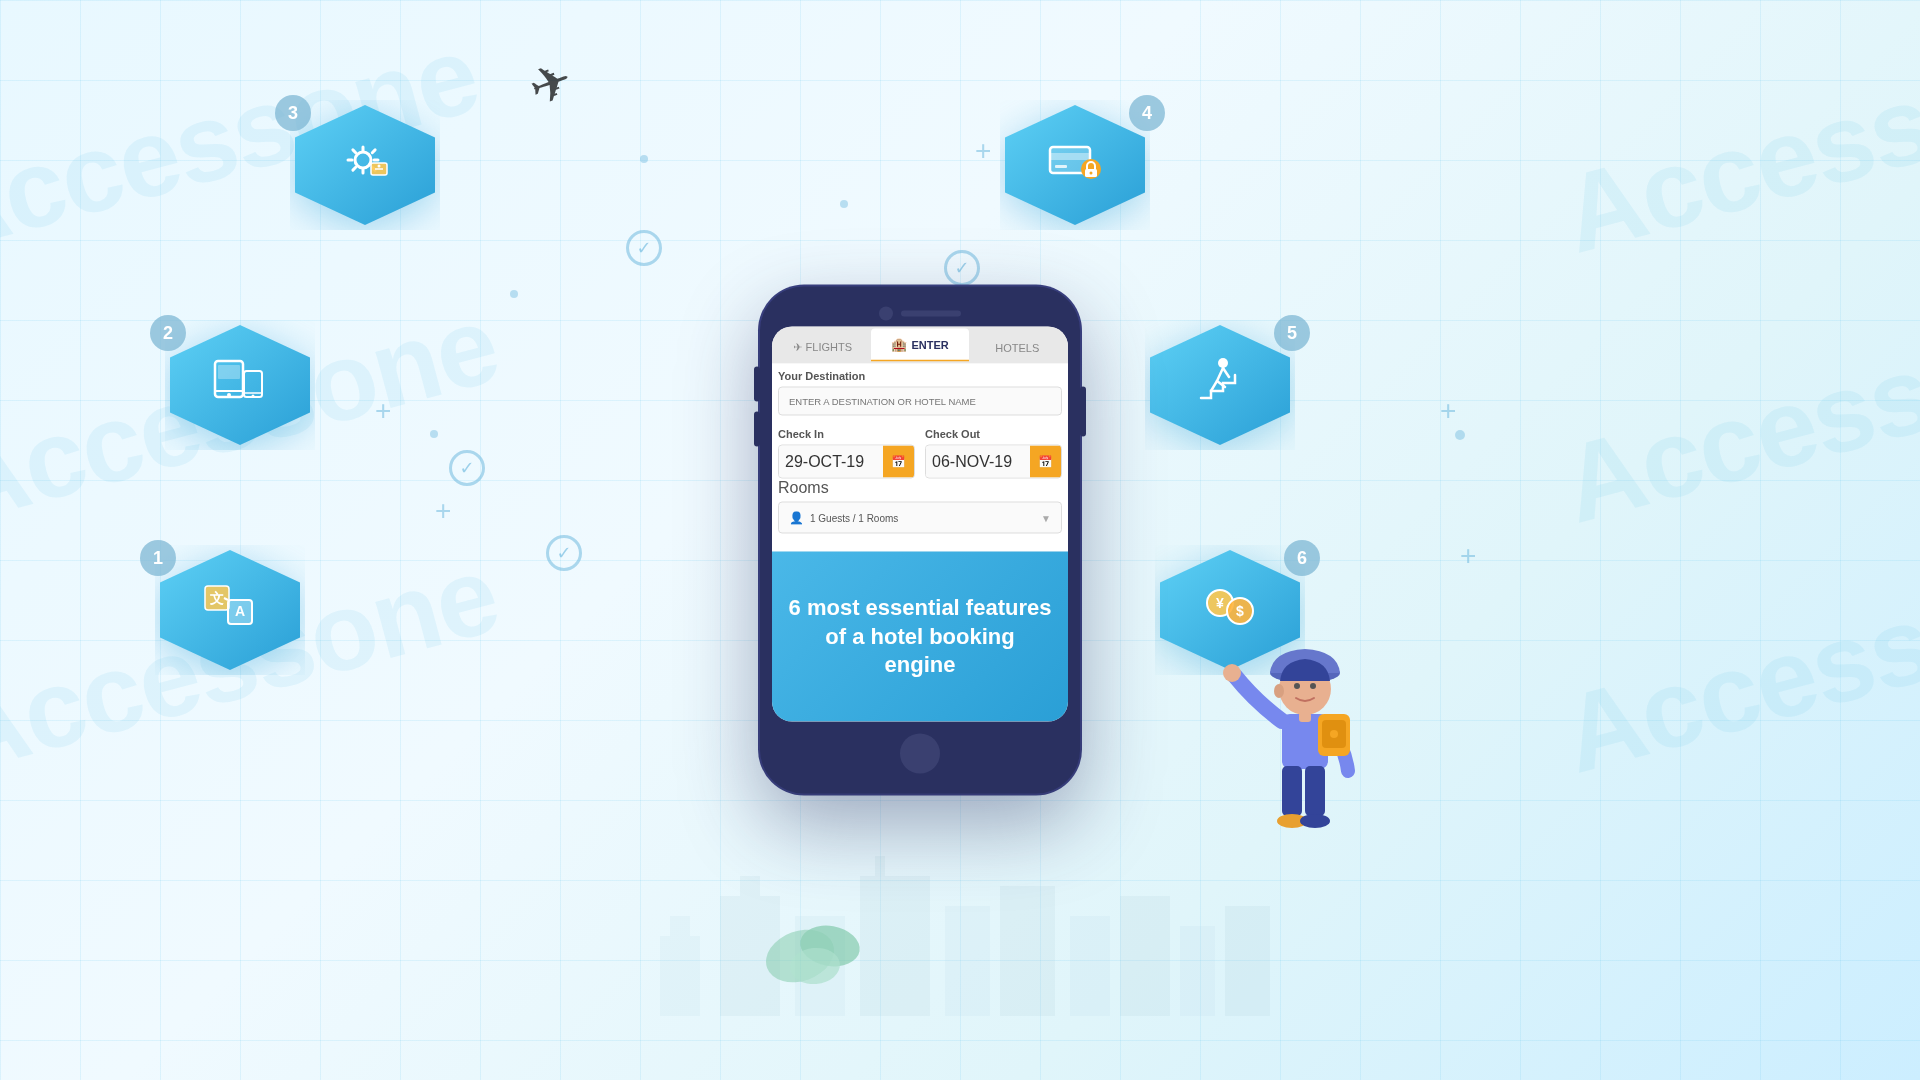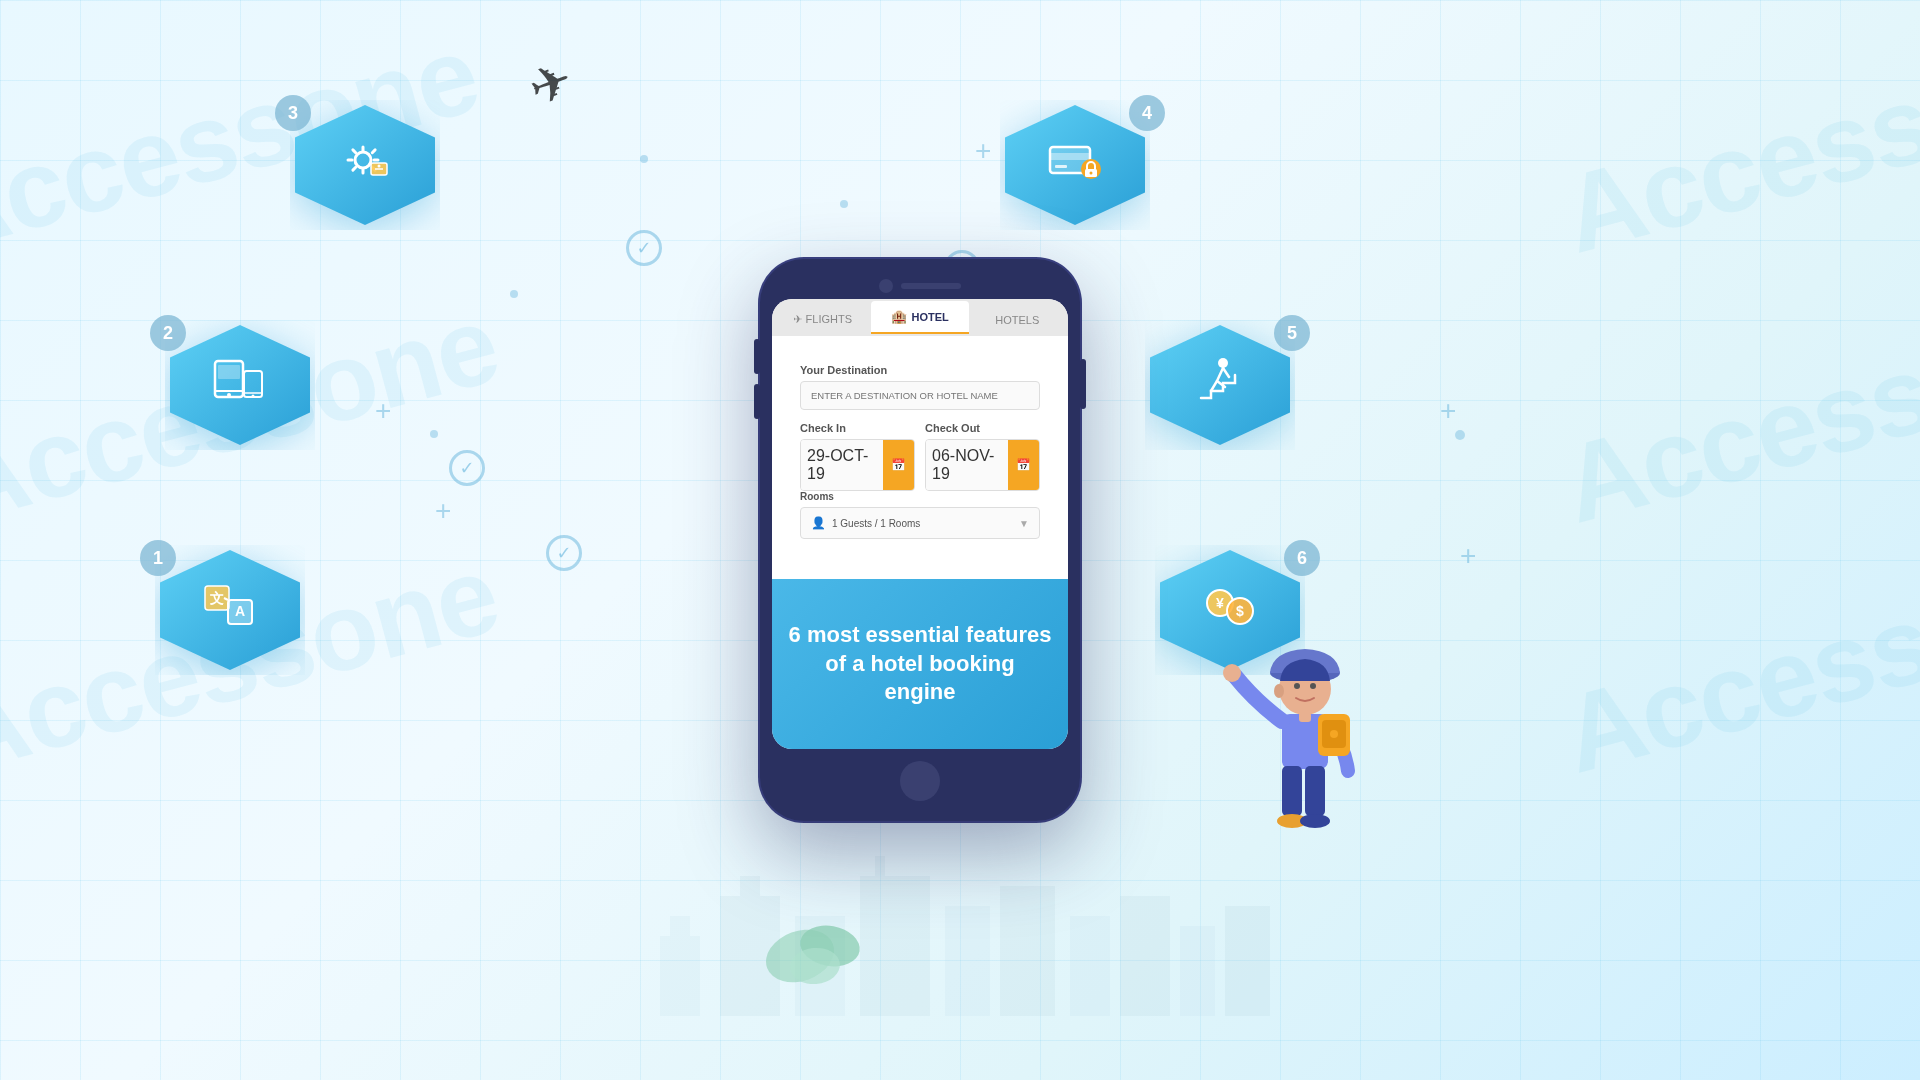--- a/index.html
+++ b/index.html
@@ -216,21 +216,21 @@
       justify-content: center;
       gap: 4px;
     }
     .tab-hotel-icon {
       color: #f5a623;
       font-size: 13px;
     }
 
     .app-body {
       background: white;
-      padding: 28px;
+      padding: 6px;
     }
     .field-label {
       font-size: 11px;
       color: #555;
       margin-bottom: 5px;
       font-weight: 600;
     }
     .dest-input {
       width: 100%;
       border: 1px solid #ddd;
@@ -265,24 +265,24 @@
       background: #f5a623;
       padding: 7px 8px;
       color: white;
       font-size: 12px;
       display: flex;
       align-items: center;
       justify-content: center;
       cursor: pointer;
     }
     .rooms-label {
-      font-size: 10px;
+      font-size: 16px;
       color: #555;
       margin-bottom: 5px;
-      font-weight: 700;
+      font-weight: 400;
     }
     .rooms-select {
       width: 100%;
       border: 1px solid #ddd;
       border-radius: 4px;
       padding: 8px 10px;
       font-size: 10px;
       color: #555;
       background: #fafafa;
       display: flex;
@@ -592,21 +592,21 @@
       <div class="phone-camera"></div>
       <div class="phone-speaker"></div>
     </div>
 
     <div class="phone-screen">
 
       <div class="app-tabs">
         <div class="app-tab">✈ FLIGHTS</div>
         <div class="app-tab active">
           <span class="tab-hotel-icon">🏨</span>
-          <span>HOTEL</span>
+          <span>ENTER</span>
         </div>
         <div class="app-tab">HOTELS</div>
       </div>
 
       <div class="app-body">
         
         <div class="field-label">Your Destination</div>
         <input class="dest-input" type="text" readonly="" placeholder="ENTER A DESTINATION OR HOTEL NAME" style="">
 
         

